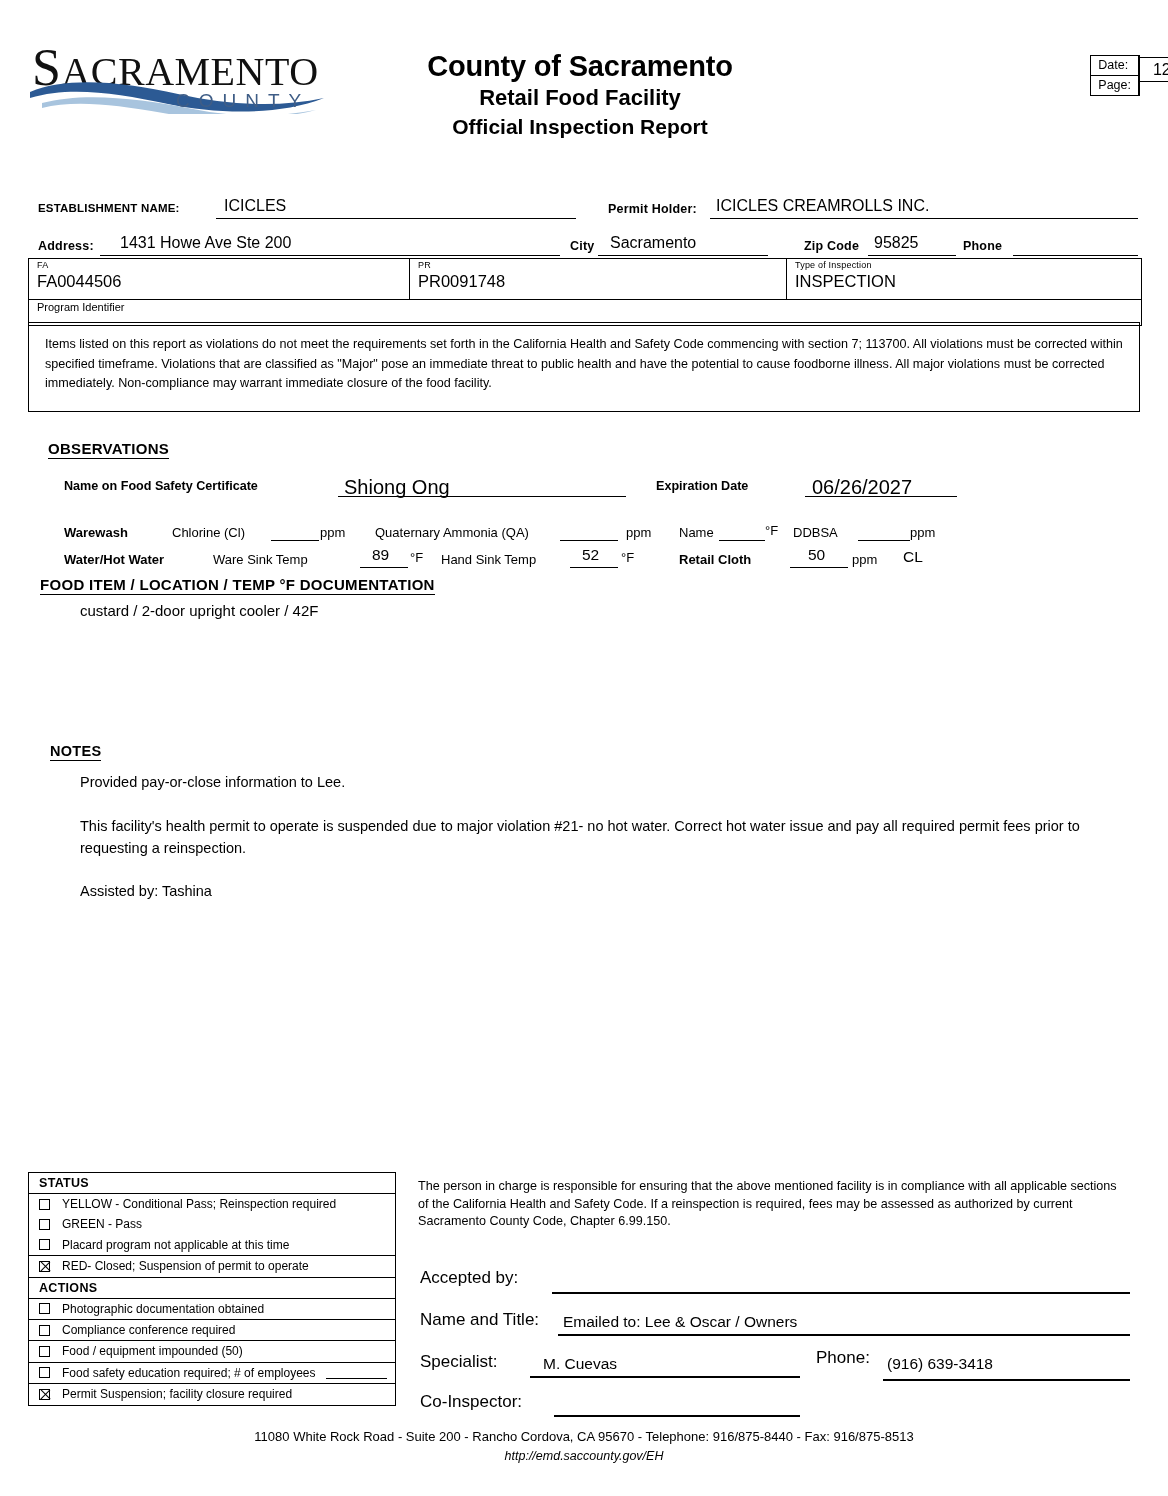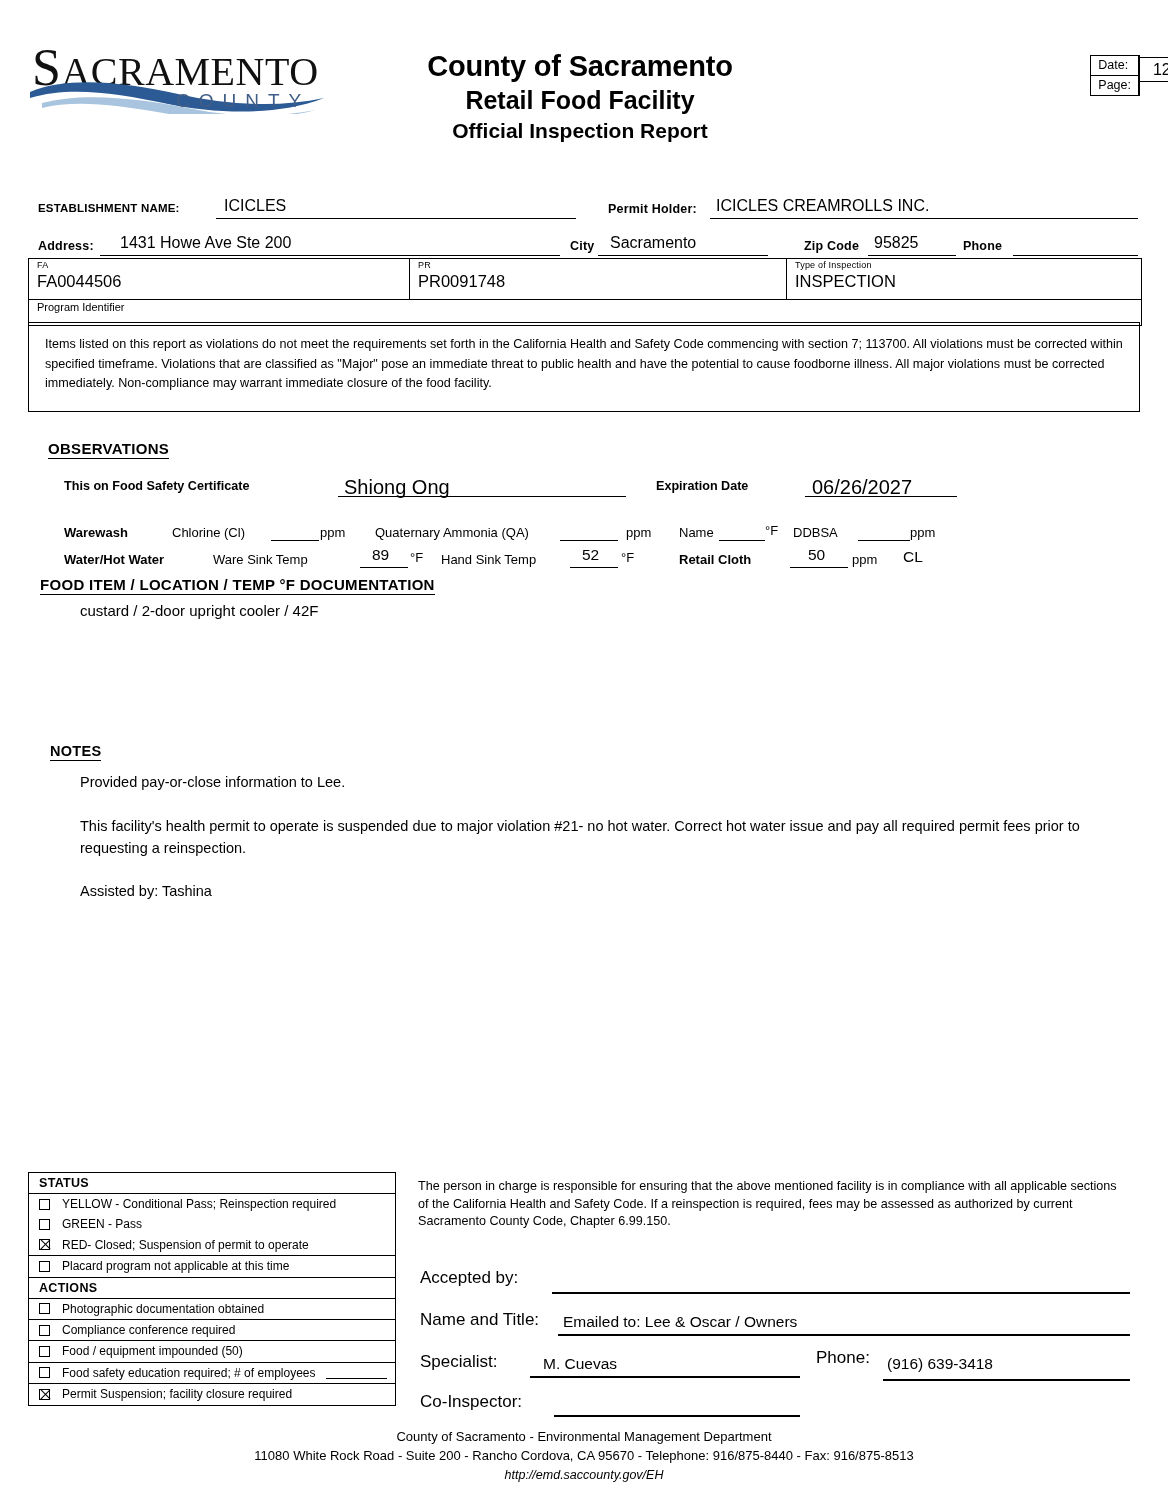--- a/index.html
+++ b/index.html
@@ -23,21 +23,21 @@
   .logo .word .cap{font-size:52px;}
   .logo .county{
     position:absolute; left:148px; top:46px;
     font-family:"Liberation Sans", sans-serif;
     font-size:19px; letter-spacing:9px; color:#3f5d86; font-weight:400;
   }
   .logo svg{position:absolute; left:0; top:34px;}
 
   .title-wrap{position:absolute; left:380px; top:50px; width:400px; text-align:center;}
   .t1{font-size:29px; font-weight:bold; line-height:1.12; letter-spacing:-0.2px;}
-  .t2{font-size:25px; font-weight:bold; line-height:1.3; margin-top:2px;}
+  .t2{font-size:22px; font-weight:bold; line-height:1.3; margin-top:2px;}
   .t3{font-size:21px; font-weight:bold; line-height:1.3;}
 
   .datebox{position:absolute; right:28px; top:55px; border:1px solid #000; border-collapse:collapse; font-size:12.5px;}
   .datebox td{border:1px solid #000; padding:1px 7px; line-height:1.35; white-space:nowrap;}
   .datebox td.lbl{font-weight:normal;}
   .datebox td.val{text-align:center; min-width:92px;}
 
   
   .estab{position:absolute; left:38px; top:190px; width:1100px; font-size:12px;margin-top:6px;}
   .row{position:relative; height:33px;}
@@ -181,21 +181,21 @@
     </div>
     <div class="idrow2">
       <span>Program Identifier</span>
     </div>
   </div>
 
   <div class="discl">Items listed on this report as violations do not meet the requirements set forth in the California Health and Safety Code commencing with section 7; 113700. All violations must be corrected within specified timeframe. Violations that are classified as "Major" pose an immediate threat to public health and have the potential to cause foodborne illness. All major violations must be corrected immediately. Non-compliance may warrant immediate closure of the food facility.</div>
 
   <div class="sechead" style="left:48px; top:440px;">OBSERVATIONS</div>
 
-  <div class="obs-fs" style="left:64px; top:479px;">This on Food Safety Certificate</div>
+  <div class="obs-fs" style="left:64px; top:479px;">Name on Food Safety Certificate</div>
   <div class="ul" style="left:338px; top:474px; width:288px; height:22px;"></div>
   <div class="obs-val" style="left:344px; top:476px;">Shiong Ong</div>
 
   <div class="obs-fs" style="left:656px; top:479px;">Expiration Date</div>
   <div class="ul" style="left:805px; top:474px; width:152px; height:22px;"></div>
   <div class="obs-val" style="left:812px; top:476px;">06/26/2027</div>
 
   <div class="ww b" style="left:64px; top:525px;">Warewash</div>
   <div class="ww" style="left:172px; top:525px;">Chlorine (Cl)</div>
   <div class="blank" style="left:271px; top:525px; width:48px;"></div>
@@ -249,26 +249,26 @@
 
     <div class="sb-item borderless">
       <span class="cb"></span>
       <span class="txt">YELLOW - Conditional Pass; Reinspection required</span>
     </div>
     <div class="sb-item borderless">
       <span class="cb"></span>
       <span class="txt">GREEN - Pass</span>
     </div>
     <div class="sb-item bord">
+      <span class="cb"></span>
+      <span class="txt">Placard program not applicable at this time</span>
+    </div>
+    <div class="sb-item bord">
       <span class="cb checked"></span>
       <span class="txt">RED- Closed; Suspension of permit to operate</span>
-    </div>
-    <div class="sb-item bord">
-      <span class="cb"></span>
-      <span class="txt">Placard program not applicable at this time</span>
     </div>
 
     <div class="sb-head" style="border-top:none;">ACTIONS</div>
 
     <div class="sb-item bord">
       <span class="cb"></span>
       <span class="txt">Photographic documentation obtained</span>
     </div>
     <div class="sb-item bord">
       <span class="cb"></span>
@@ -305,18 +305,17 @@
 
   <div class="sigrow" style="left:816px; top:1348px;">Phone:</div>
   <div class="sigline" style="left:883px; top:1378px; width:247px;"></div>
   <div class="sigval" style="left:887px; top:1355px;">(916) 639-3418</div>
 
   <div class="sigrow" style="left:420px; top:1392px;">Co-Inspector:</div>
   <div class="sigline" style="left:554px; top:1414px; width:246px;"></div>
   <div class="sigval" style="left:560px; top:1394px;"></div>
 
   <div class="footer">
-    <div>County of Sacramento - Environmental Management Department</div>
     <div>11080 White Rock Road - Suite 200 - Rancho Cordova, CA 95670 - Telephone: 916/875-8440 - Fax: 916/875-8513</div>
     <div class="u">http://emd.saccounty.gov/EH</div>
   </div>
 
 </div>
 
 </body></html>

